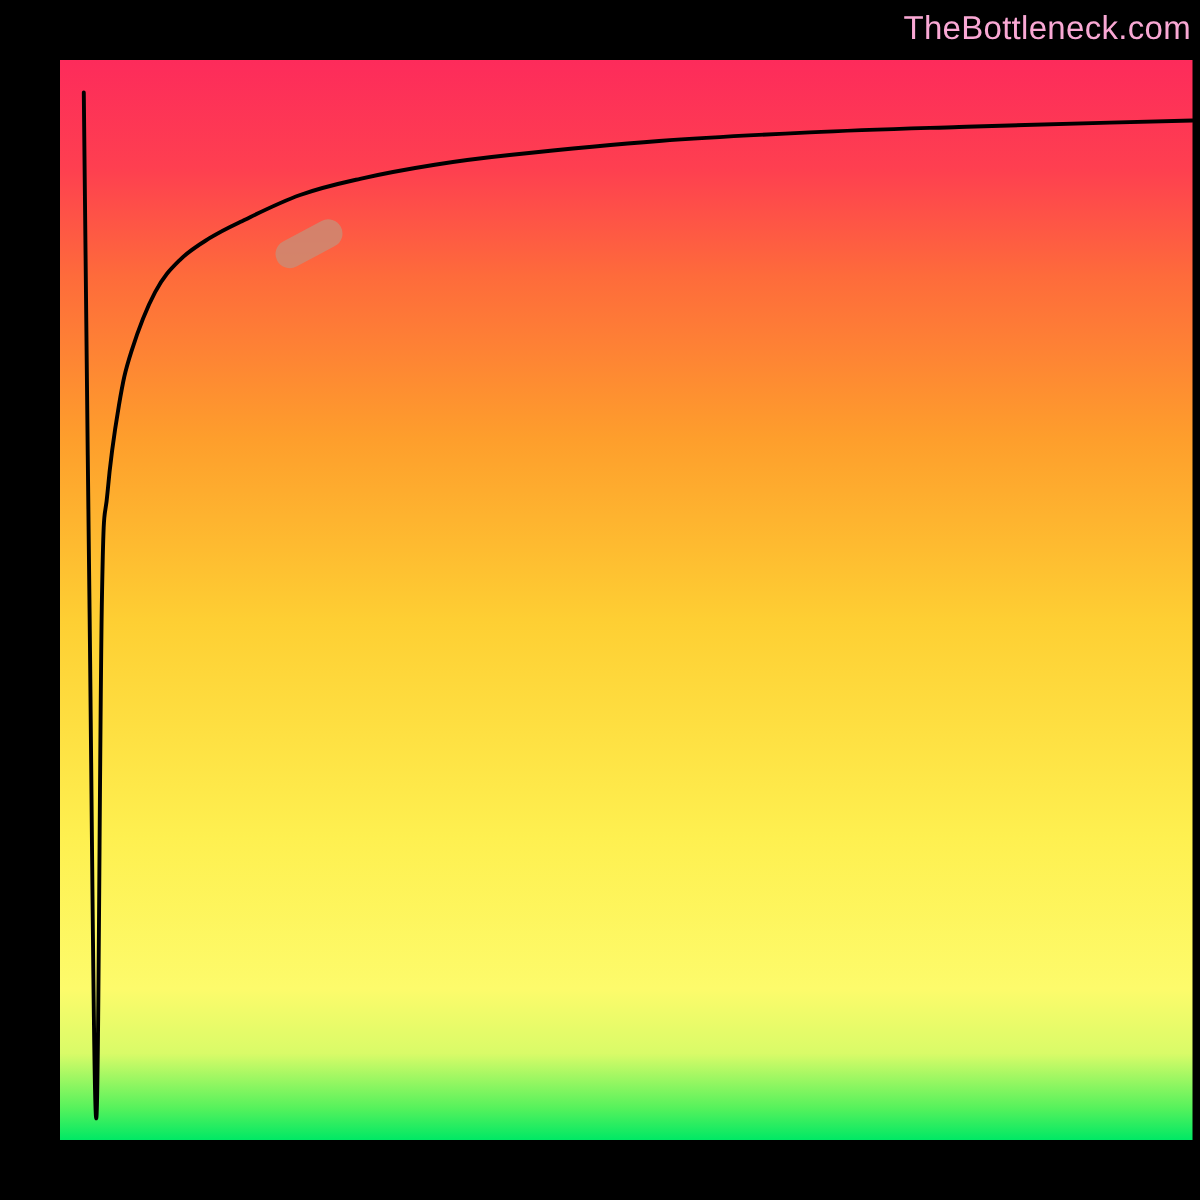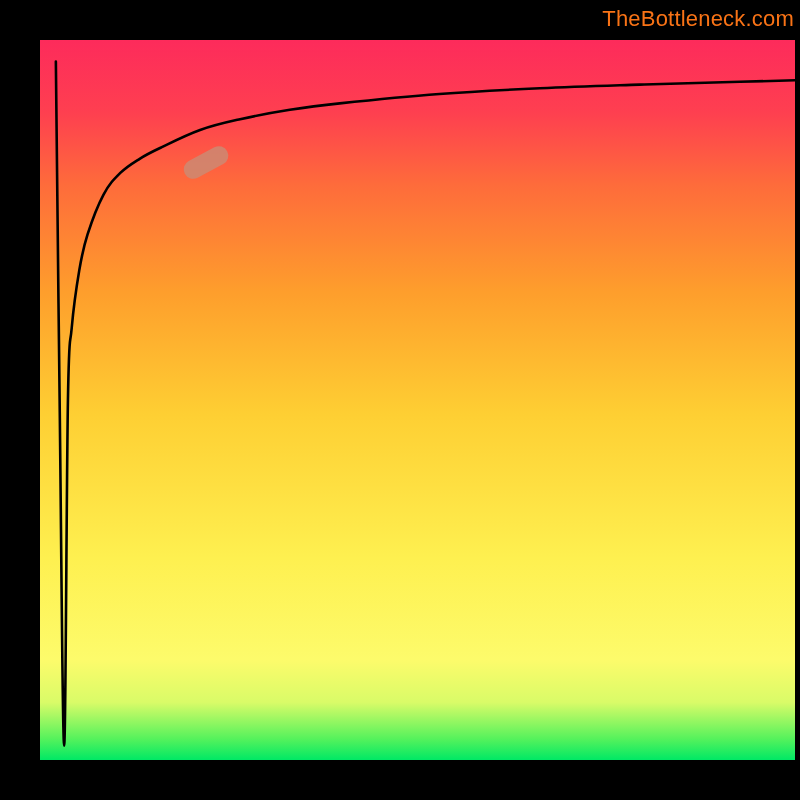--- a/index.html
+++ b/index.html
@@ -35,21 +35,21 @@
       #fe9e2c 65%,
       #fe6b3b 80%,
       #fe3f50 90%,
       #fd2b5b 100%
     );
   }
   .watermark {
     position: absolute;
     top: 6px;
     right: 6px;
-    color: #f97316;
+    color: #f9a8d4;
     font-size: 22px;
     font-weight: 400;
     letter-spacing: 0.2px;
   }
   svg.curve-layer {
     position: absolute;
     left: 0;
     top: 0;
     width: 755px;
     height: 720px;

